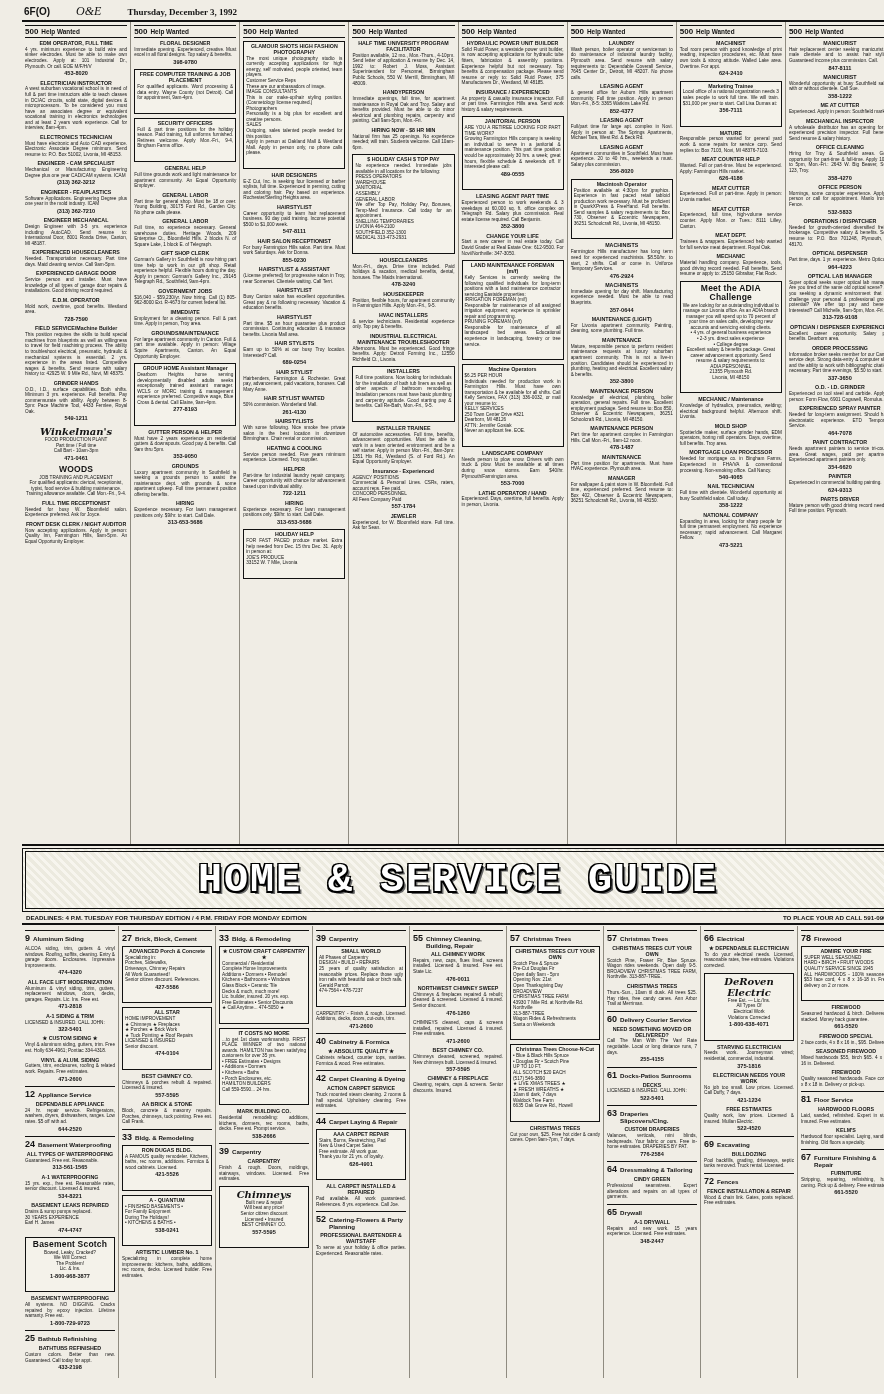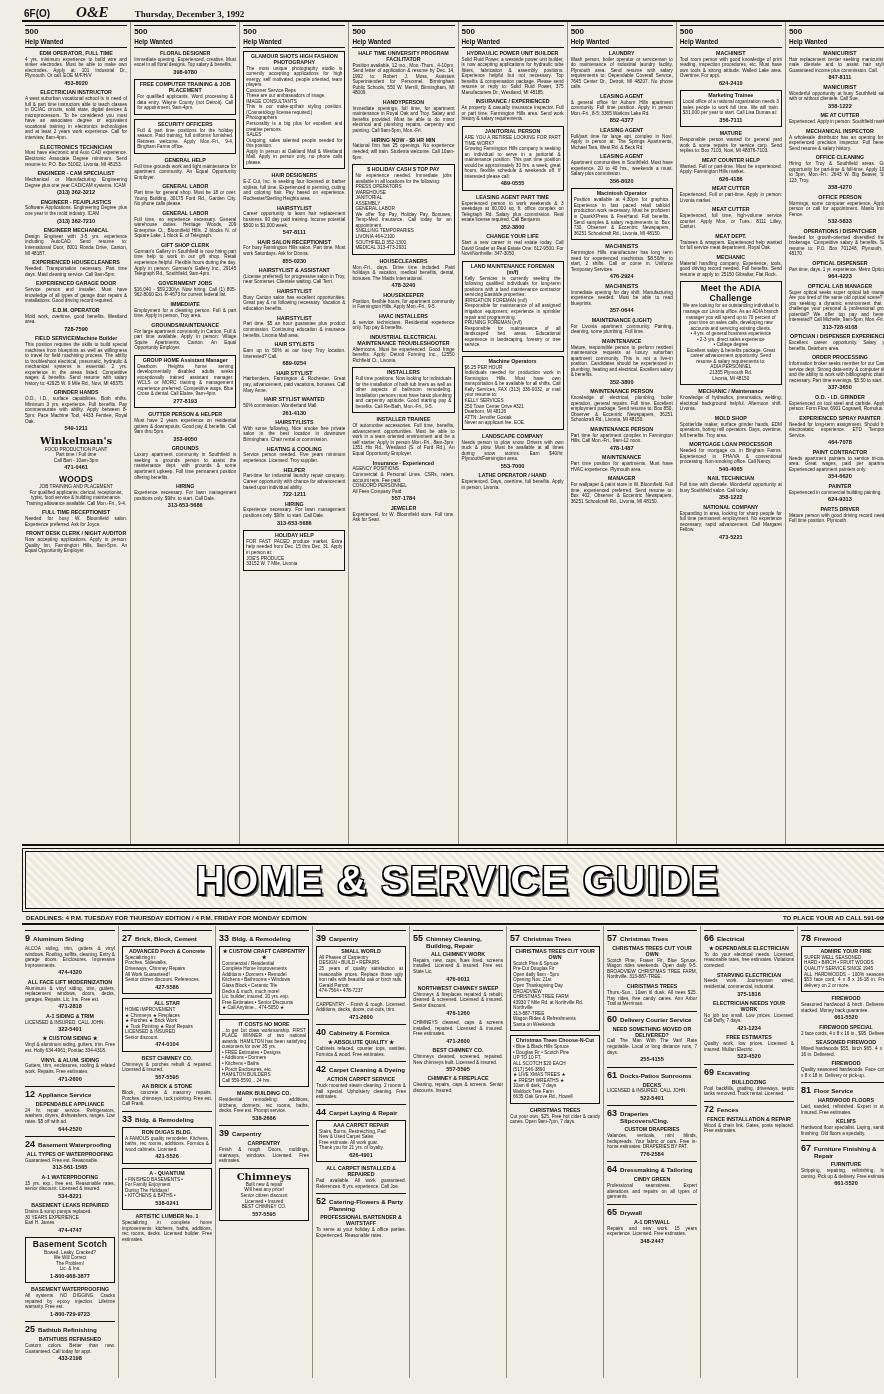--- a/index.html
+++ b/index.html
@@ -7,51 +7,51 @@
     width:884px;height:1394px;overflow:hidden;position:relative;
     background:#f0ede5;color:#141414;
     font-family:"Liberation Sans",sans-serif;
     -webkit-font-smoothing:antialiased;
   }
   .page{box-sizing:border-box;width:884px;height:1161px;padding:4px 6px 2px;margin-left:16px;}
   
   .masthead{display:flex;align-items:baseline;gap:26px;height:15px;
     border-bottom:2px solid #111;padding:0 2px 1px;}
   .ed{font-weight:bold;font-size:10px;}
-  .oe{font-family:"Liberation Serif",serif;font-style:italic;font-weight:bold;font-size:15px;}
+  .oe{font-family:"Liberation Serif",serif;font-style:italic;font-weight:normal;font-size:12px;}
   .mdate{font-family:"Liberation Serif",serif;font-size:9px;font-weight:bold;}
   
   .cols{display:flex;}
   .col{flex:1 1 0;min-width:0;padding:1px 3px;overflow:hidden;}
   .col + .col{border-left:1px solid #8f8b80;}
   .hw{height:822px;border-bottom:2px solid #111;}
   .sg{height:452px;}
   
   .cat-head{display:flex;align-items:baseline;gap:3px;
     border-top:1.5px solid #111;border-bottom:1px solid #111;
-    padding:1px 0;margin:2px 0 3px;flex-direction:column;}
+    padding:1px 0;margin:2px 0 3px;}
   .cat-head .num{font-weight:bold;font-size:8px;}
   .cat-head .lbl{font-weight:bold;font-size:6.4px;line-height:1.05;}
   
   .ad{margin:0 0 4px;}
   .ad .t{font-weight:bold;font-size:5.3px;line-height:1.12;text-align:center;}
   .ad .b{font-size:4.7px;line-height:1.18;text-align:justify;white-space:pre-line;}
   .ad .p{font-weight:bold;font-size:5.6px;text-align:center;line-height:1.15;margin-top:1px;}
-  .ad.boxed{border:1px solid #111;padding:2px 2px 3px;background:#f4f2ea;}
+  .ad.boxed{border:1px solid #111;padding:2px 2px 12px;background:#f4f2ea;}
   .ad.display .t{font-size:8.5px;letter-spacing:.2px;}
   .ad.display .b{text-align:center;}
-  .ad.script .t{font-family:"DejaVu Serif",serif;font-size:10px;}
+  .ad.script .t{font-family:"DejaVu Serif",serif;font-style:italic;font-size:10px;}
   .ad.script .b{text-align:center;}
   
   .banner{height:56px;margin-top:2px;border:4px double #111;
     display:flex;align-items:center;justify-content:center;
     background:
       repeating-linear-gradient(45deg,#eceadf 0 3px,#f7f5ee 3px 6px);}
   .banner span{
-    font-family:Liberation Sans, sans-serif;font-weight:bold;font-size:40px;letter-spacing:2px;
+    font-family:Liberation Mono, monospace;font-weight:bold;font-size:40px;letter-spacing:2px;
     color:#fff;white-space:nowrap;
     text-shadow:-1.5px -1.5px 0 #000,1.5px -1.5px 0 #000,-1.5px 1.5px 0 #000,1.5px 1.5px 0 #000,3px 3px 0 #666;}
   .deadbar{display:flex;justify-content:space-between;align-items:center;
     border-bottom:2px solid #111;padding:2px 4px;margin-bottom:1px;}
   .deadbar span{font-weight:bold;font-size:6.2px;}
   
   .sec-head{display:flex;align-items:baseline;gap:3px;border-top:1.5px solid #111;
     padding:2px 0 1px;margin:3px 0 2px;}
   .sec-head .num{font-weight:bold;font-size:9px;}
   .sec-head .lbl{font-weight:bold;font-size:6.2px;line-height:1.05;}
@@ -1019,20 +1019,28 @@
       </div>
       <div class="col">
         <div class="sec-head">
           <span class="num">66</span>
           <span class="lbl">Electrical</span>
         </div>
         <div class="ad">
           <div class="t">★ DEPENDABLE ELECTRICIAN</div>
           <div class="b">To do your electrical needs. Licensed, reasonable rates, free estimates. Violations corrected.</div>
         </div>
+        <div class="ad boxed script">
+          <div class="t">DeRoven Electric</div>
+          <div class="b">Free Est. — Lic./Ins.
+All Types Of
+Electrical Work
+Violations Corrected</div>
+          <div class="p">1-800-638-4071</div>
+        </div>
         <div class="ad">
           <div class="t">STARVING ELECTRICIAN</div>
           <div class="b">Needs work. Journeyman wired; residential, commercial, industrial.</div>
           <div class="p">375-1816</div>
         </div>
         <div class="ad">
           <div class="t">ELECTRICIAN NEEDS YOUR WORK</div>
           <div class="b">No job too small. Low prices. Licensed. Call Duffy, 7 days.</div>
           <div class="p">421-1234</div>
         </div>

